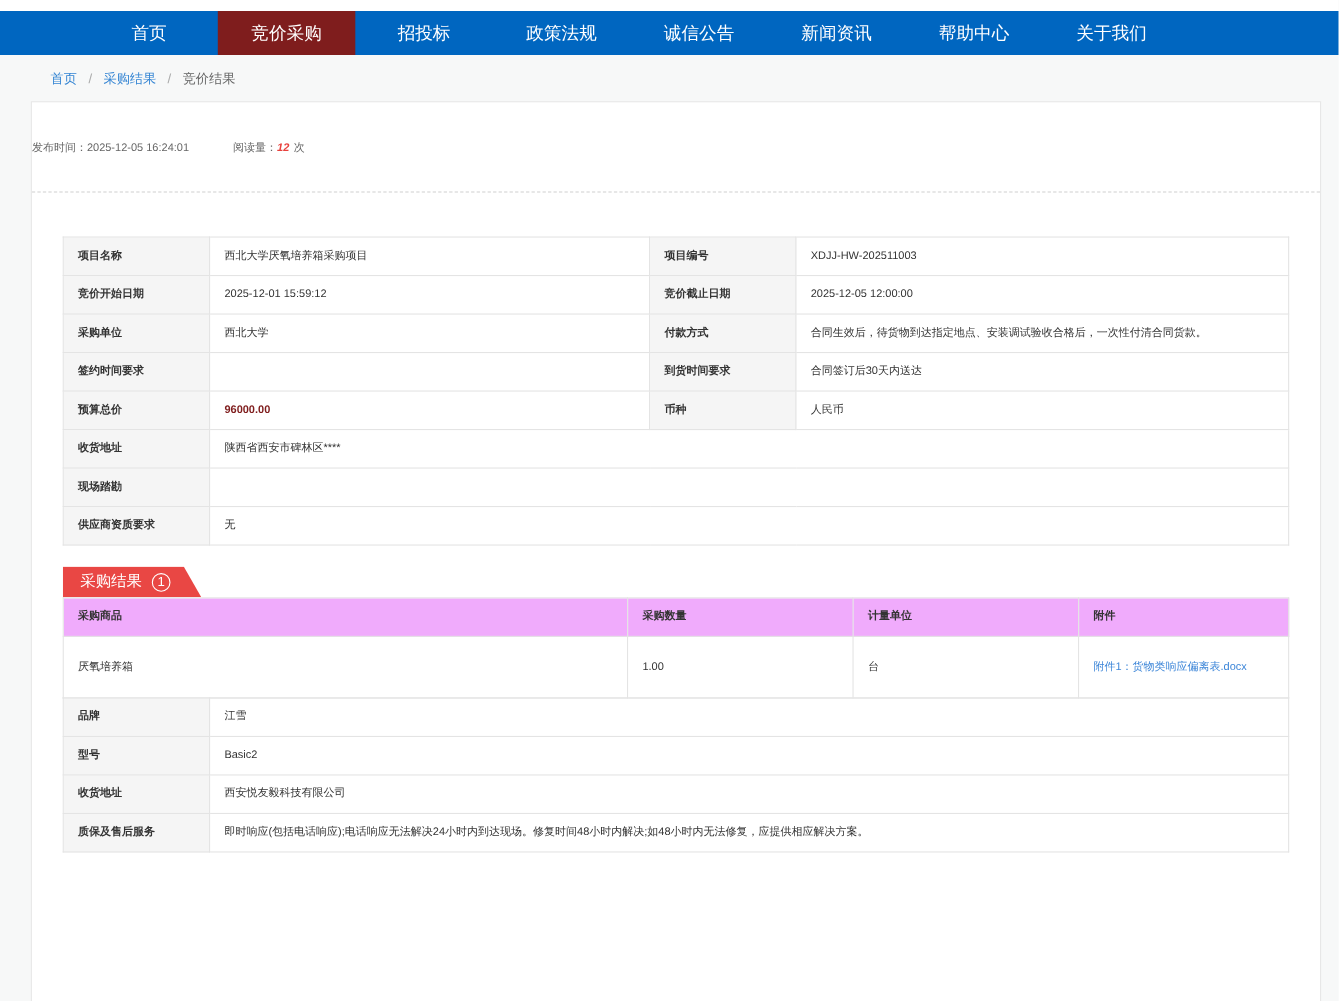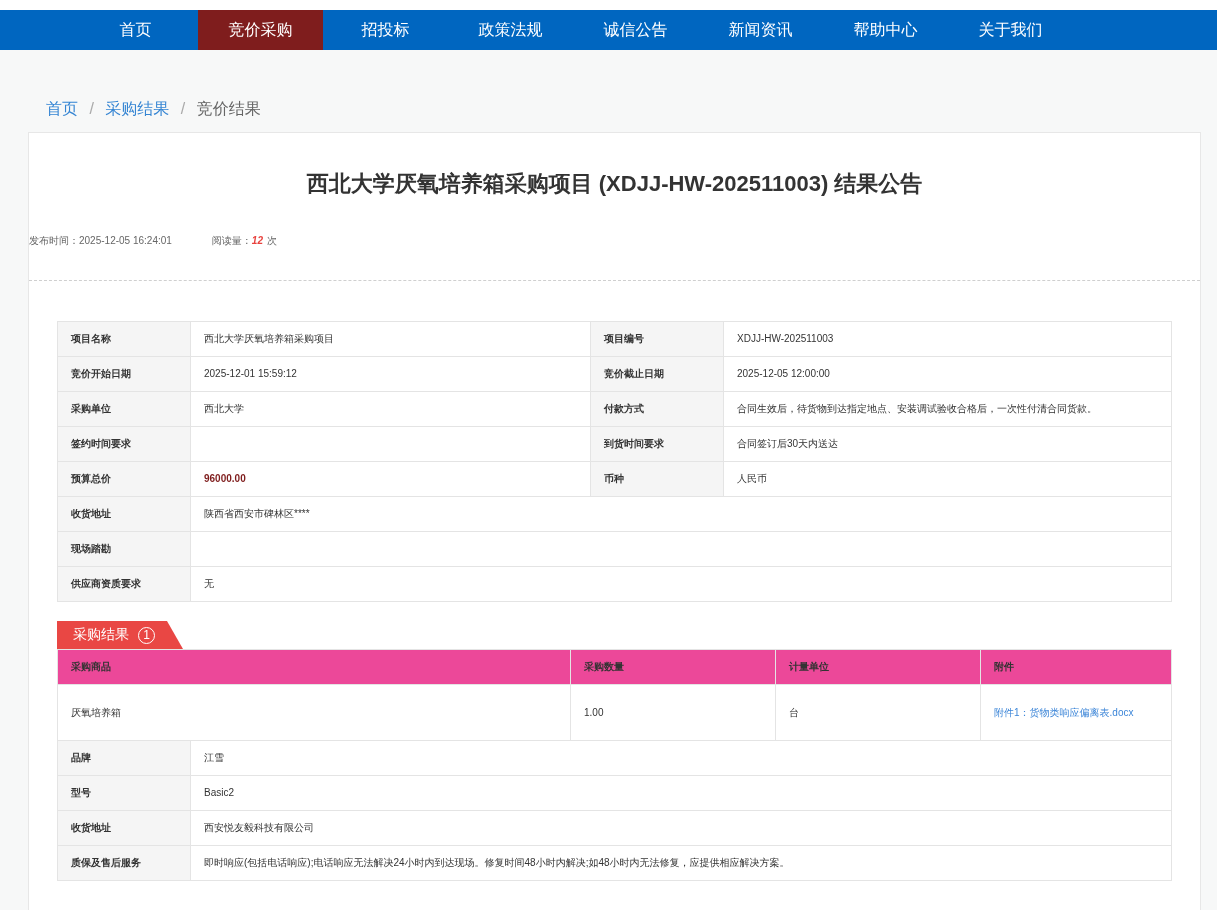--- a/index.html
+++ b/index.html
@@ -14,21 +14,21 @@
   
   .navbar { height:40px; background:#0066c0; }
   .nav-inner { display:flex; margin-left:73px; height:100%; }
   .nav-item {
     width:125px; height:100%; display:flex; align-items:center; justify-content:center;
     color:#ffffff; font-size:16px; text-decoration:none; cursor:pointer;
   }
   .nav-item.active { background:#7f1d1d; }
 
   
-  .breadcrumb { padding:13px 0 12px 46px; font-size:16px; color:#999;margin-top:36px; }
+  .breadcrumb { padding:13px 0 12px 46px; font-size:12px; color:#999; }
   .breadcrumb a { color:#3585d3; text-decoration:none; cursor:pointer; }
   .breadcrumb .sep { color:#aaa; margin:0 7px; }
   .breadcrumb .current { color:#666; }
 
   
   .card {
     width:1173px; margin-left:28px; background:#ffffff;
     border:1px solid #e7e7e7; min-height:840px; padding-bottom:40px;
   }
   .article-title {
@@ -61,21 +61,21 @@
     margin-top:19px; display:inline-flex; align-items:center; gap:9px;
     height:28px; padding:0 28px 0 16px; background:#e94744; color:#fff; font-size:14px;
     clip-path:polygon(0 0, calc(100% - 16px) 0, 100% 100%, 0 100%);
   }
   .count-badge {
     width:17px; height:17px; border:1px solid #ffffff; border-radius:50%;
     display:inline-flex; align-items:center; justify-content:center;
     font-size:12px; line-height:1; color:#fff;
   }
 
-  .result-table th { background:#ec4899; font-weight:bold; height:32px; }
+  .result-table th { background:#f0abfc; font-weight:bold; height:32px; }
   .result-table td { height:56px; }
   .attachment-link { color:#3d86d8; text-decoration:none; cursor:pointer; line-height:22px; }
   .detail-table { margin-top:-1px; }
   .detail-table td { height:35px; }
 </style>
 </head>
 <body>
 
 <div class="top-strip"></div>
 
@@ -95,21 +95,20 @@
 <div class="breadcrumb">
   <a>首页</a>
   <span class="sep">/</span>
   <a>采购结果</a>
   <span class="sep">/</span>
   <span class="current">竞价结果</span>
 </div>
 
 <div class="card">
 
-  <h1 class="article-title">西北大学厌氧培养箱采购项目 (XDJJ-HW-202511003) 结果公告</h1>
 
   <div class="article-meta">
     <span>发布时间：</span><span>2025-12-05 16:24:01</span><span class="views-group"><span>阅读量：</span><span class="views-count">12</span><span>次</span></span>
   </div>
 
   <div class="dashed-divider"></div>
 
   <div class="card-inner">
 
     

